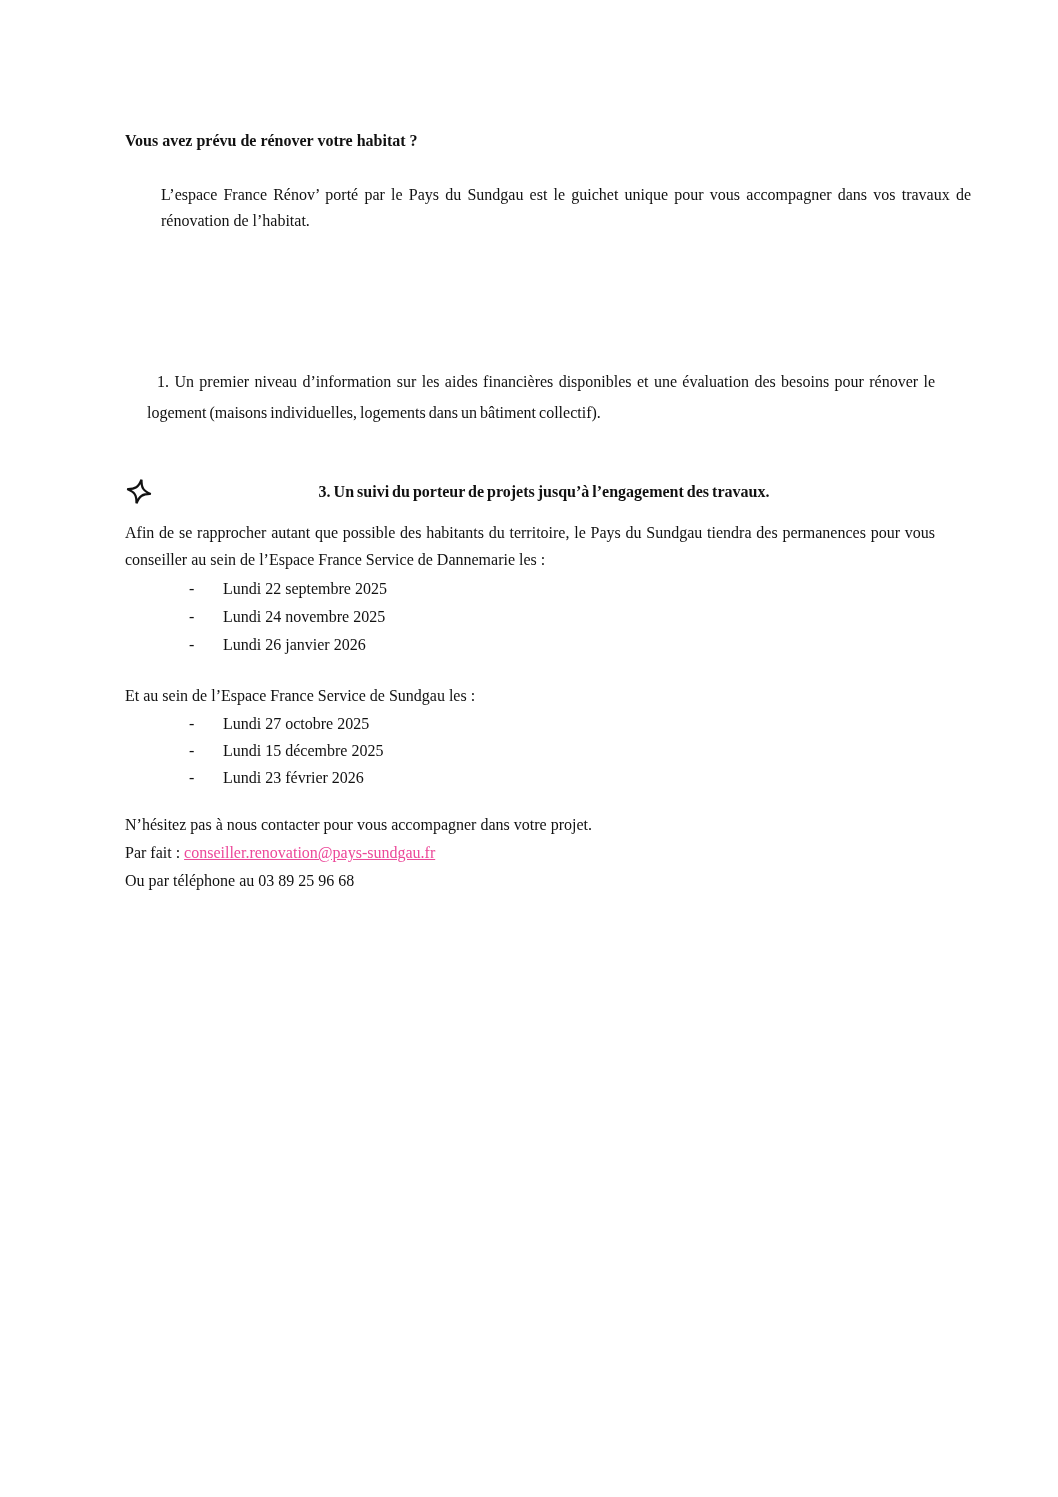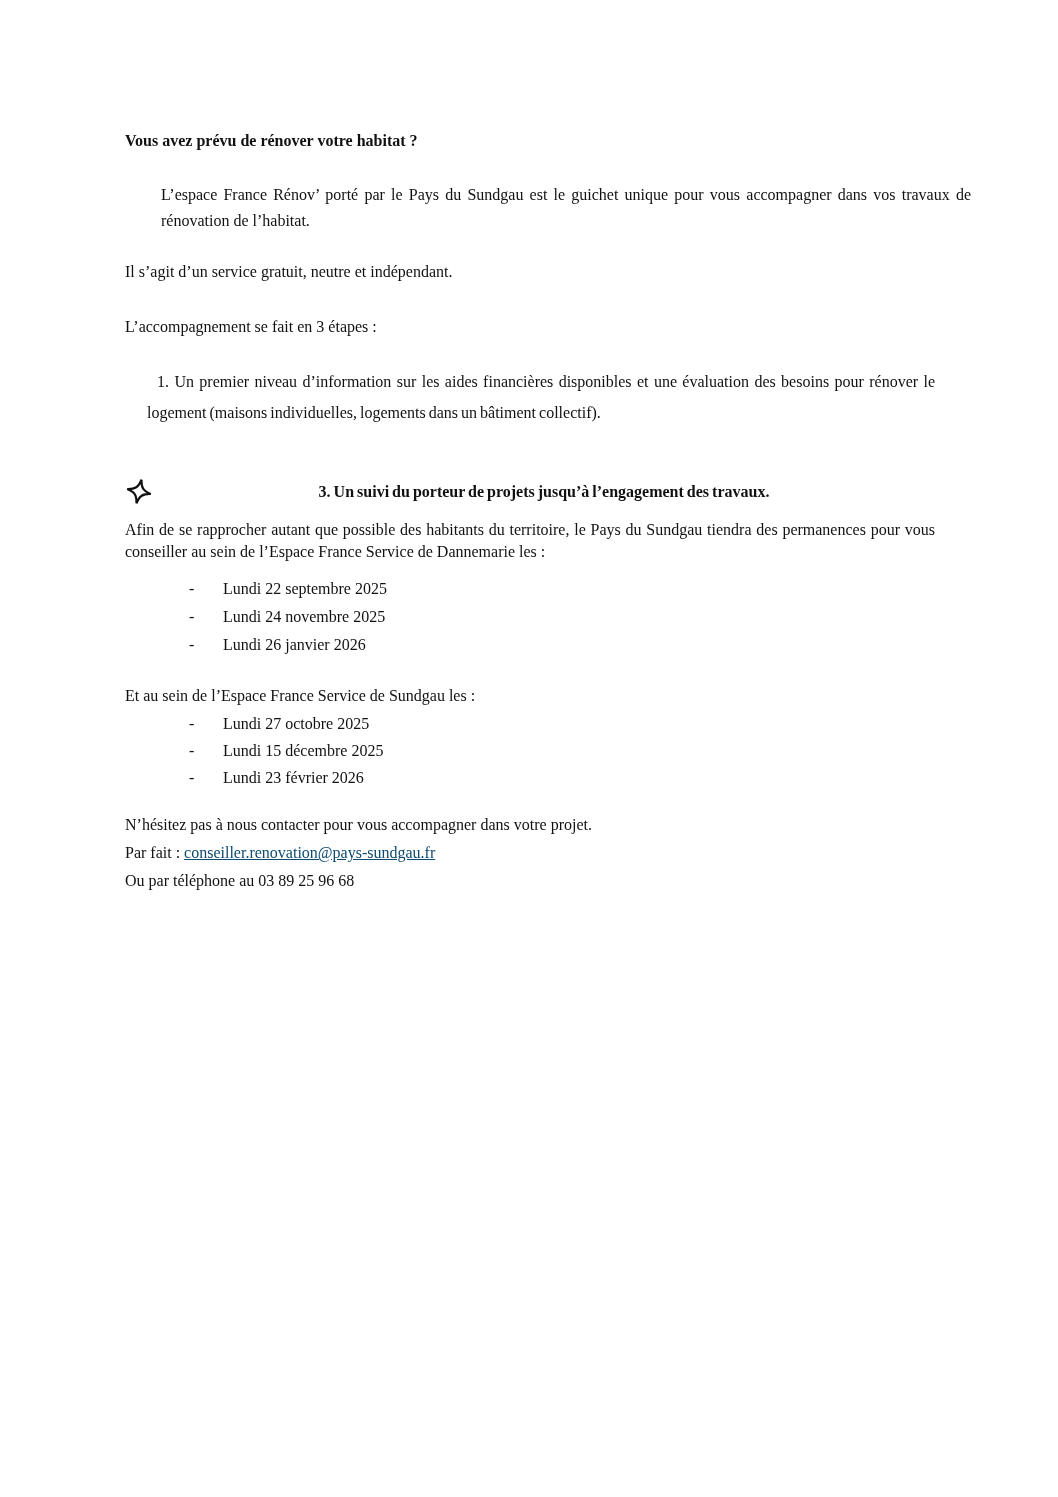--- a/index.html
+++ b/index.html
@@ -58,21 +58,21 @@
   }
   .anchor-star {
     position: absolute;
     left: 1px;
     top: 3px;
     width: 26px;
     height: 25px;
   }
   .p-afin {
     top: 519px;
-    line-height: 22px;
+    line-height: 27px;
     text-align: justify;
   }
   .dates-1 {
     top: 575px;
     line-height: 28px;
   }
   .p-etau {
     top: 683px;
   }
   .dates-2 {
@@ -86,36 +86,34 @@
   .date-item .dash {
     position: absolute;
     left: 64px;
     top: 0;
   }
   .contact {
     top: 811px;
     line-height: 28px;
   }
   a.mail-link {
-    color: #0c4a6e;
+    color: #ec4899;
     text-decoration: underline;
   }
 </style>
 </head>
 <body>
 
 <div class="page">
 
   <div class="block heading">Vous avez prévu de rénover votre habitat ?</div>
 
   <div class="block p-intro">L’espace France Rénov’ porté par le Pays du Sundgau est le guichet unique pour vous accompagner dans vos travaux de rénovation de l’habitat.</div>
 
-  <div class="block p-service">Il s’agit d’un service gratuit, neutre et indépendant.</div>
 
-  <div class="block p-steps-intro">L’accompagnement se fait en 3 étapes :</div>
 
   <div class="block steps">
     <div class="step"><span>1.</span><span> Un premier niveau d’information sur les aides financières disponibles et une évaluation des besoins pour rénover le logement (maisons individuelles, logements dans un bâtiment collectif).</span></div>
     <div class="step bold">
       <svg class="anchor-star" viewBox="0 0 100 100">
         <path d="M 50 2 C 56 34 66 44 98 50 C 66 56 56 66 50 98 C 44 66 34 56 2 50 C 34 44 44 34 50 2 Z" fill="#ffffff" stroke="#111111" stroke-width="9" transform="rotate(12 50 50)"></path>
       </svg><span>3.</span><span> Un suivi du porteur de projets jusqu’à l’engagement des travaux.</span>
     </div>
   </div>
 

